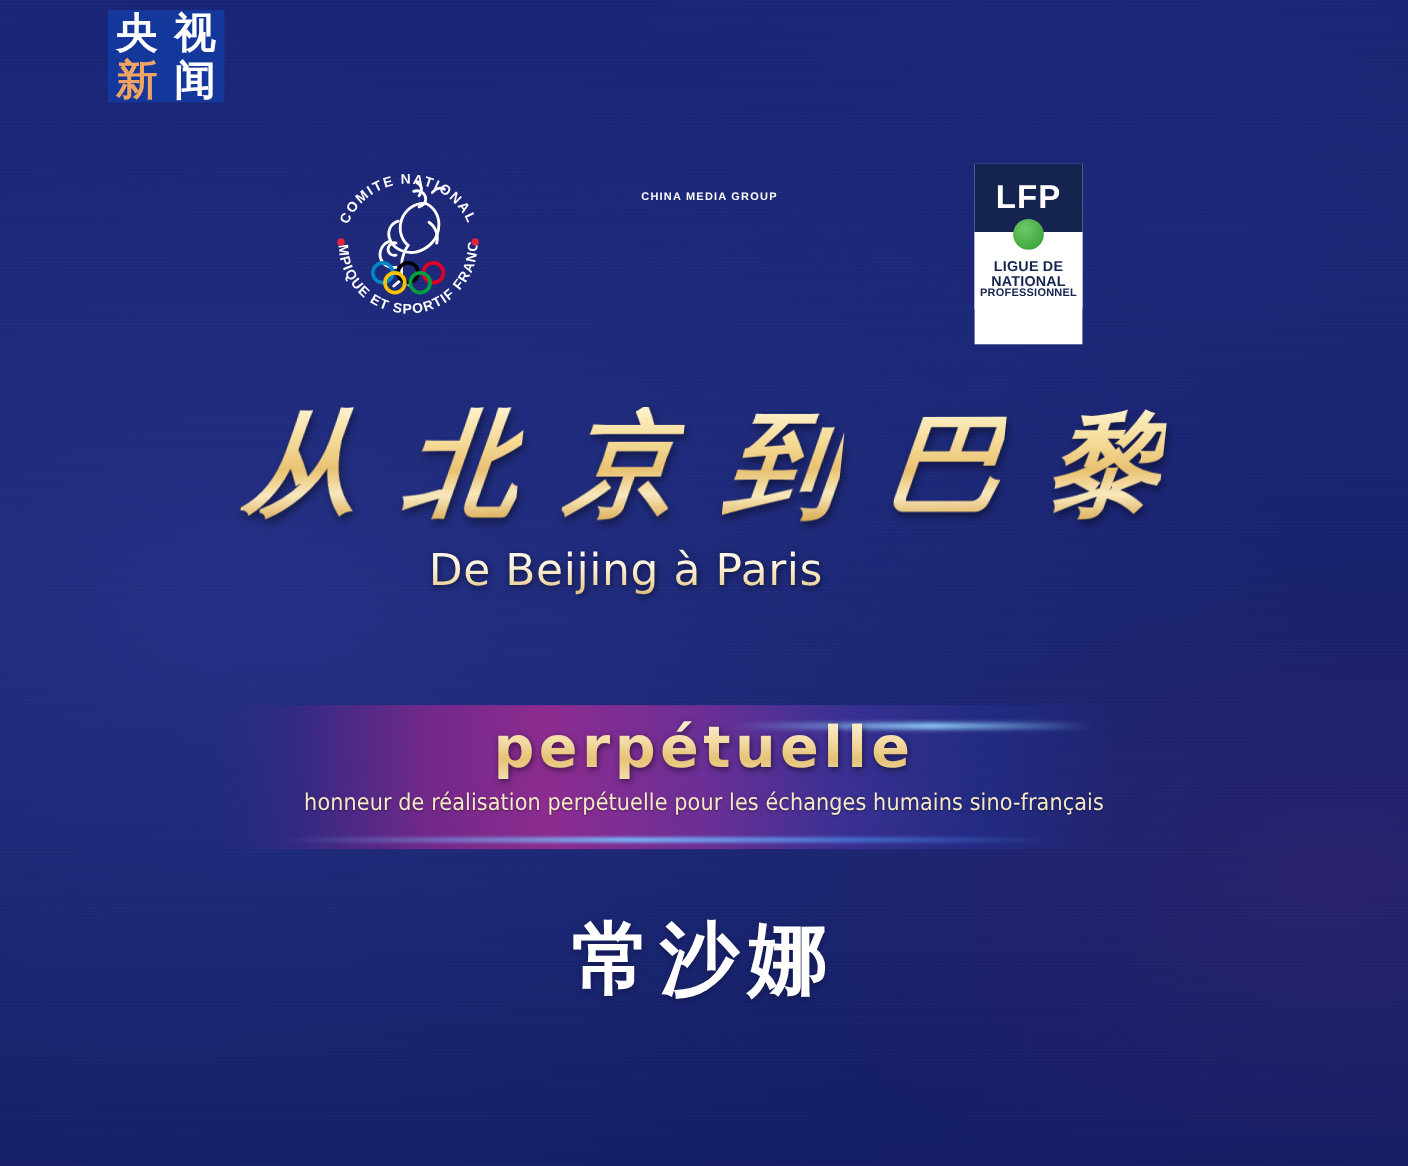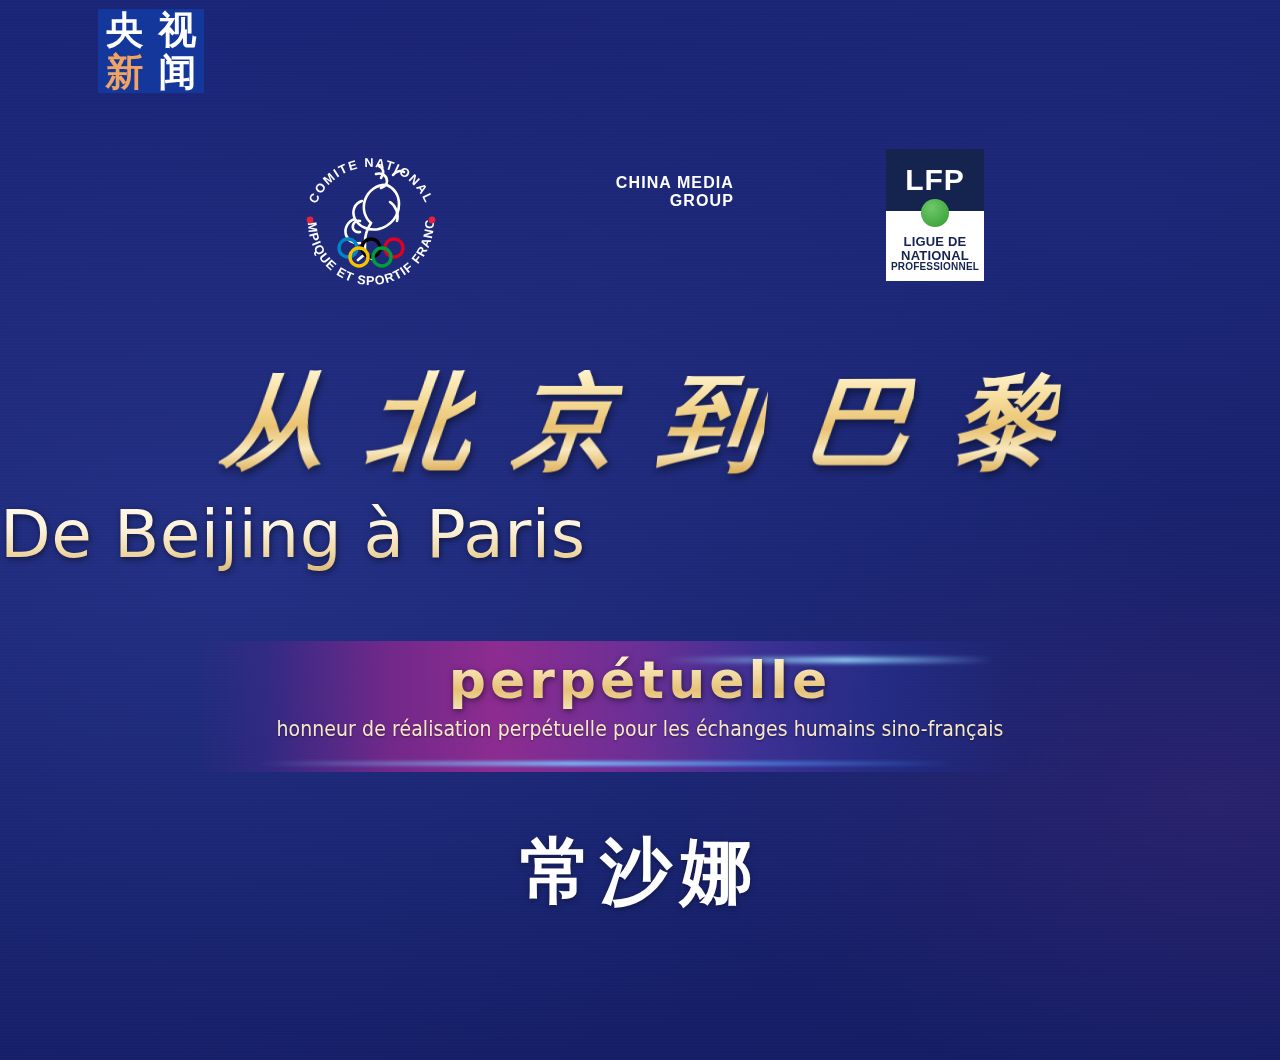--- a/index.html
+++ b/index.html
@@ -41,27 +41,26 @@
   .cnosf{position:absolute;left:292px;top:8px;width:158px;height:140px;}
   .cnosf svg{display:block;}
 
   
   .cmg{position:absolute;left:556px;top:28px;width:178px;height:78px;text-align:center;}
   .cmg-mark{
     font-family:"DejaVu Sans","Liberation Sans",sans-serif;
     font-size:54px;font-weight:800;color:#e01f26;letter-spacing:-2px;line-height:1;
   }
   .cmg-sub{
-    margin-top:6px;color:#ffffff;font-size:16px;font-weight:700;letter-spacing:1.1px;
+    margin-top:6px;color:#ffffff;font-size:10px;font-weight:700;letter-spacing:1.1px;
     font-family:"Liberation Sans",sans-serif;
-    text-align:right;
-  }
-
-  
-  .lfp{position:absolute;left:886px;top:9px;width:98px;height:132px;background:#ffffff;}
+  }
+
+  
+  .lfp{position:absolute;left:886px;top:9px;width:98px;height:164px;background:#ffffff;}
   .lfp-top{
     position:relative;height:62px;background:#15244f;display:flex;align-items:center;justify-content:center;
   }
   .lfp-top span{
     color:#ffffff;font-size:30px;font-weight:800;letter-spacing:1px;line-height:1;
     font-family:"Liberation Sans",sans-serif;
   }
   .lfp-dot{
     position:absolute;left:50%;top:50px;transform:translateX(-50%);
     width:28px;height:28px;border-radius:50%;
@@ -90,23 +89,23 @@
     font-style:italic;
     background:linear-gradient(178deg,#fff4d2 0%,#f6dd9c 28%,#e9c271 55%,#f8e8bd 76%,#d9a84e 100%);
     -webkit-background-clip:text;background-clip:text;color:transparent;
     -webkit-text-fill-color:transparent;
     filter:drop-shadow(2px 4px 4px rgba(0,0,0,.45));
     transform:skewX(-6deg);
   }
 
   
   .fr-title{
-    position:absolute;left:0;top:495px;width:1138px;z-index:4;
-    font-family:"DejaVu Sans","Liberation Sans",sans-serif;
-    font-size:66px;font-weight:400;letter-spacing:.5px;line-height:1.2;
+    position:absolute;left:0;top:495px;width:1138px;text-align:center;z-index:4;
+    font-family:"DejaVu Sans","Liberation Sans",sans-serif;
+    font-size:40px;font-weight:400;letter-spacing:.5px;line-height:1.2;
     background:linear-gradient(180deg,#fffaf0 0%,#fdf3dc 40%,#f0d9a6 72%,#d9b573 100%);
     -webkit-background-clip:text;background-clip:text;color:transparent;
     -webkit-text-fill-color:transparent;
     filter:drop-shadow(1px 2px 3px rgba(0,0,0,.5));
   }
 
   
   .banner{
     position:absolute;left:196px;top:641px;width:888px;height:131px;z-index:4;overflow:hidden;
     background:

